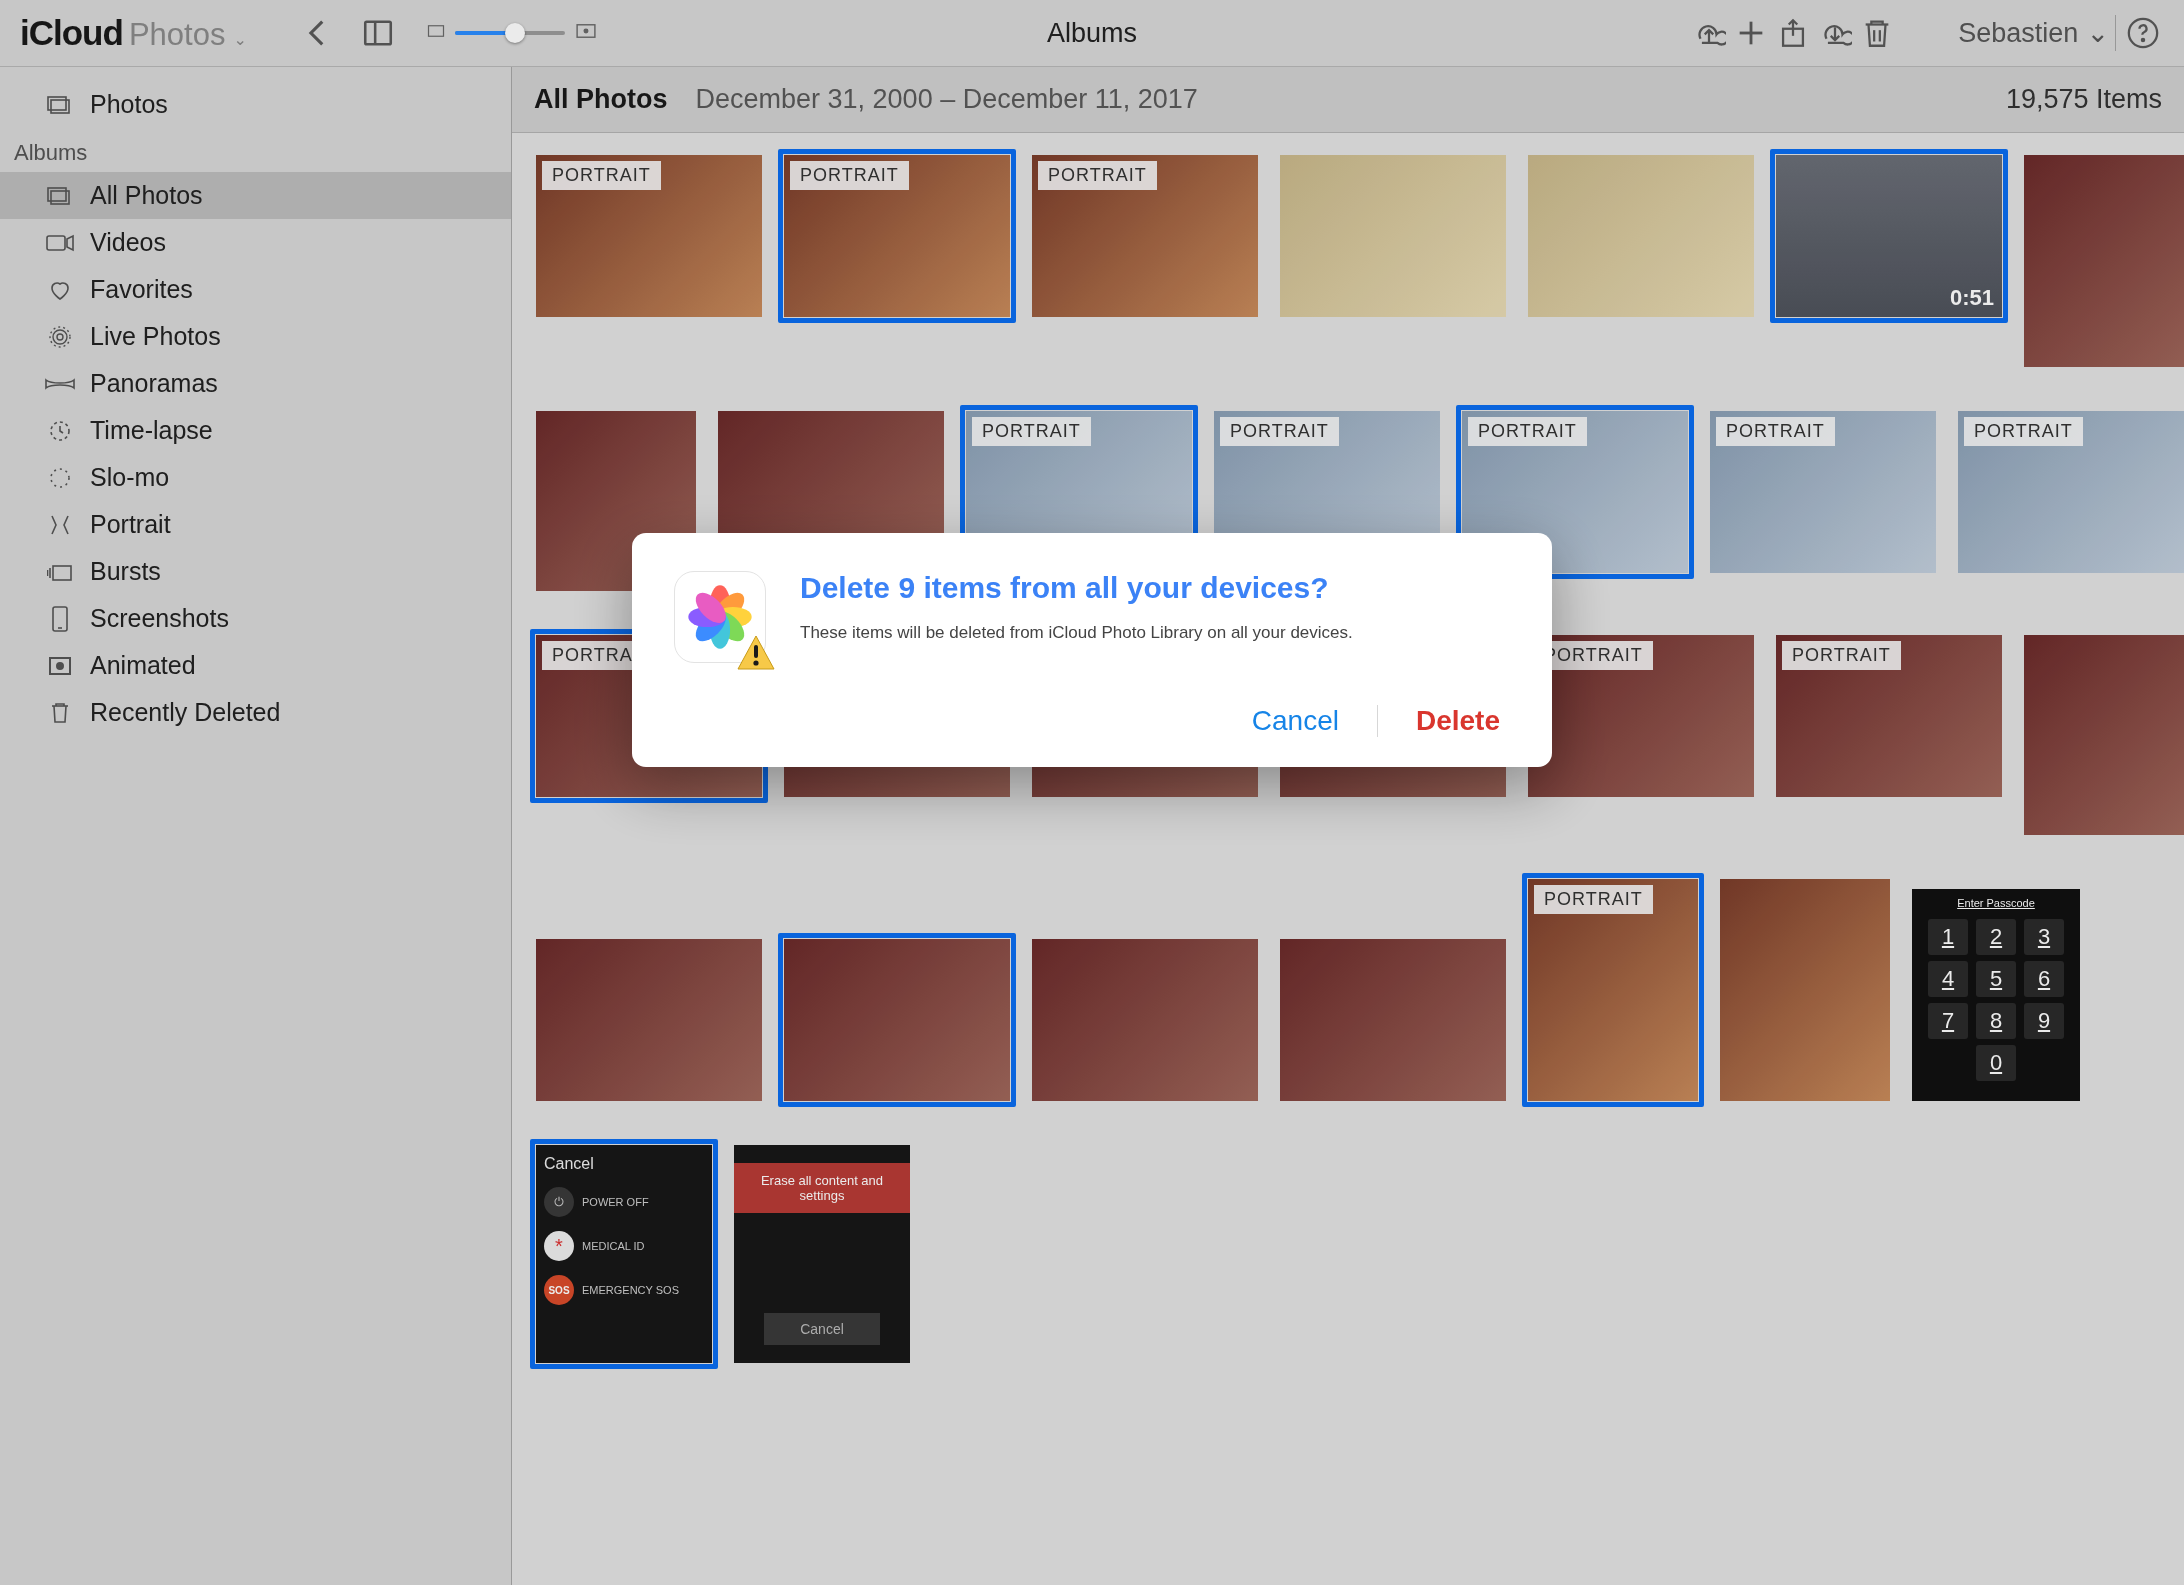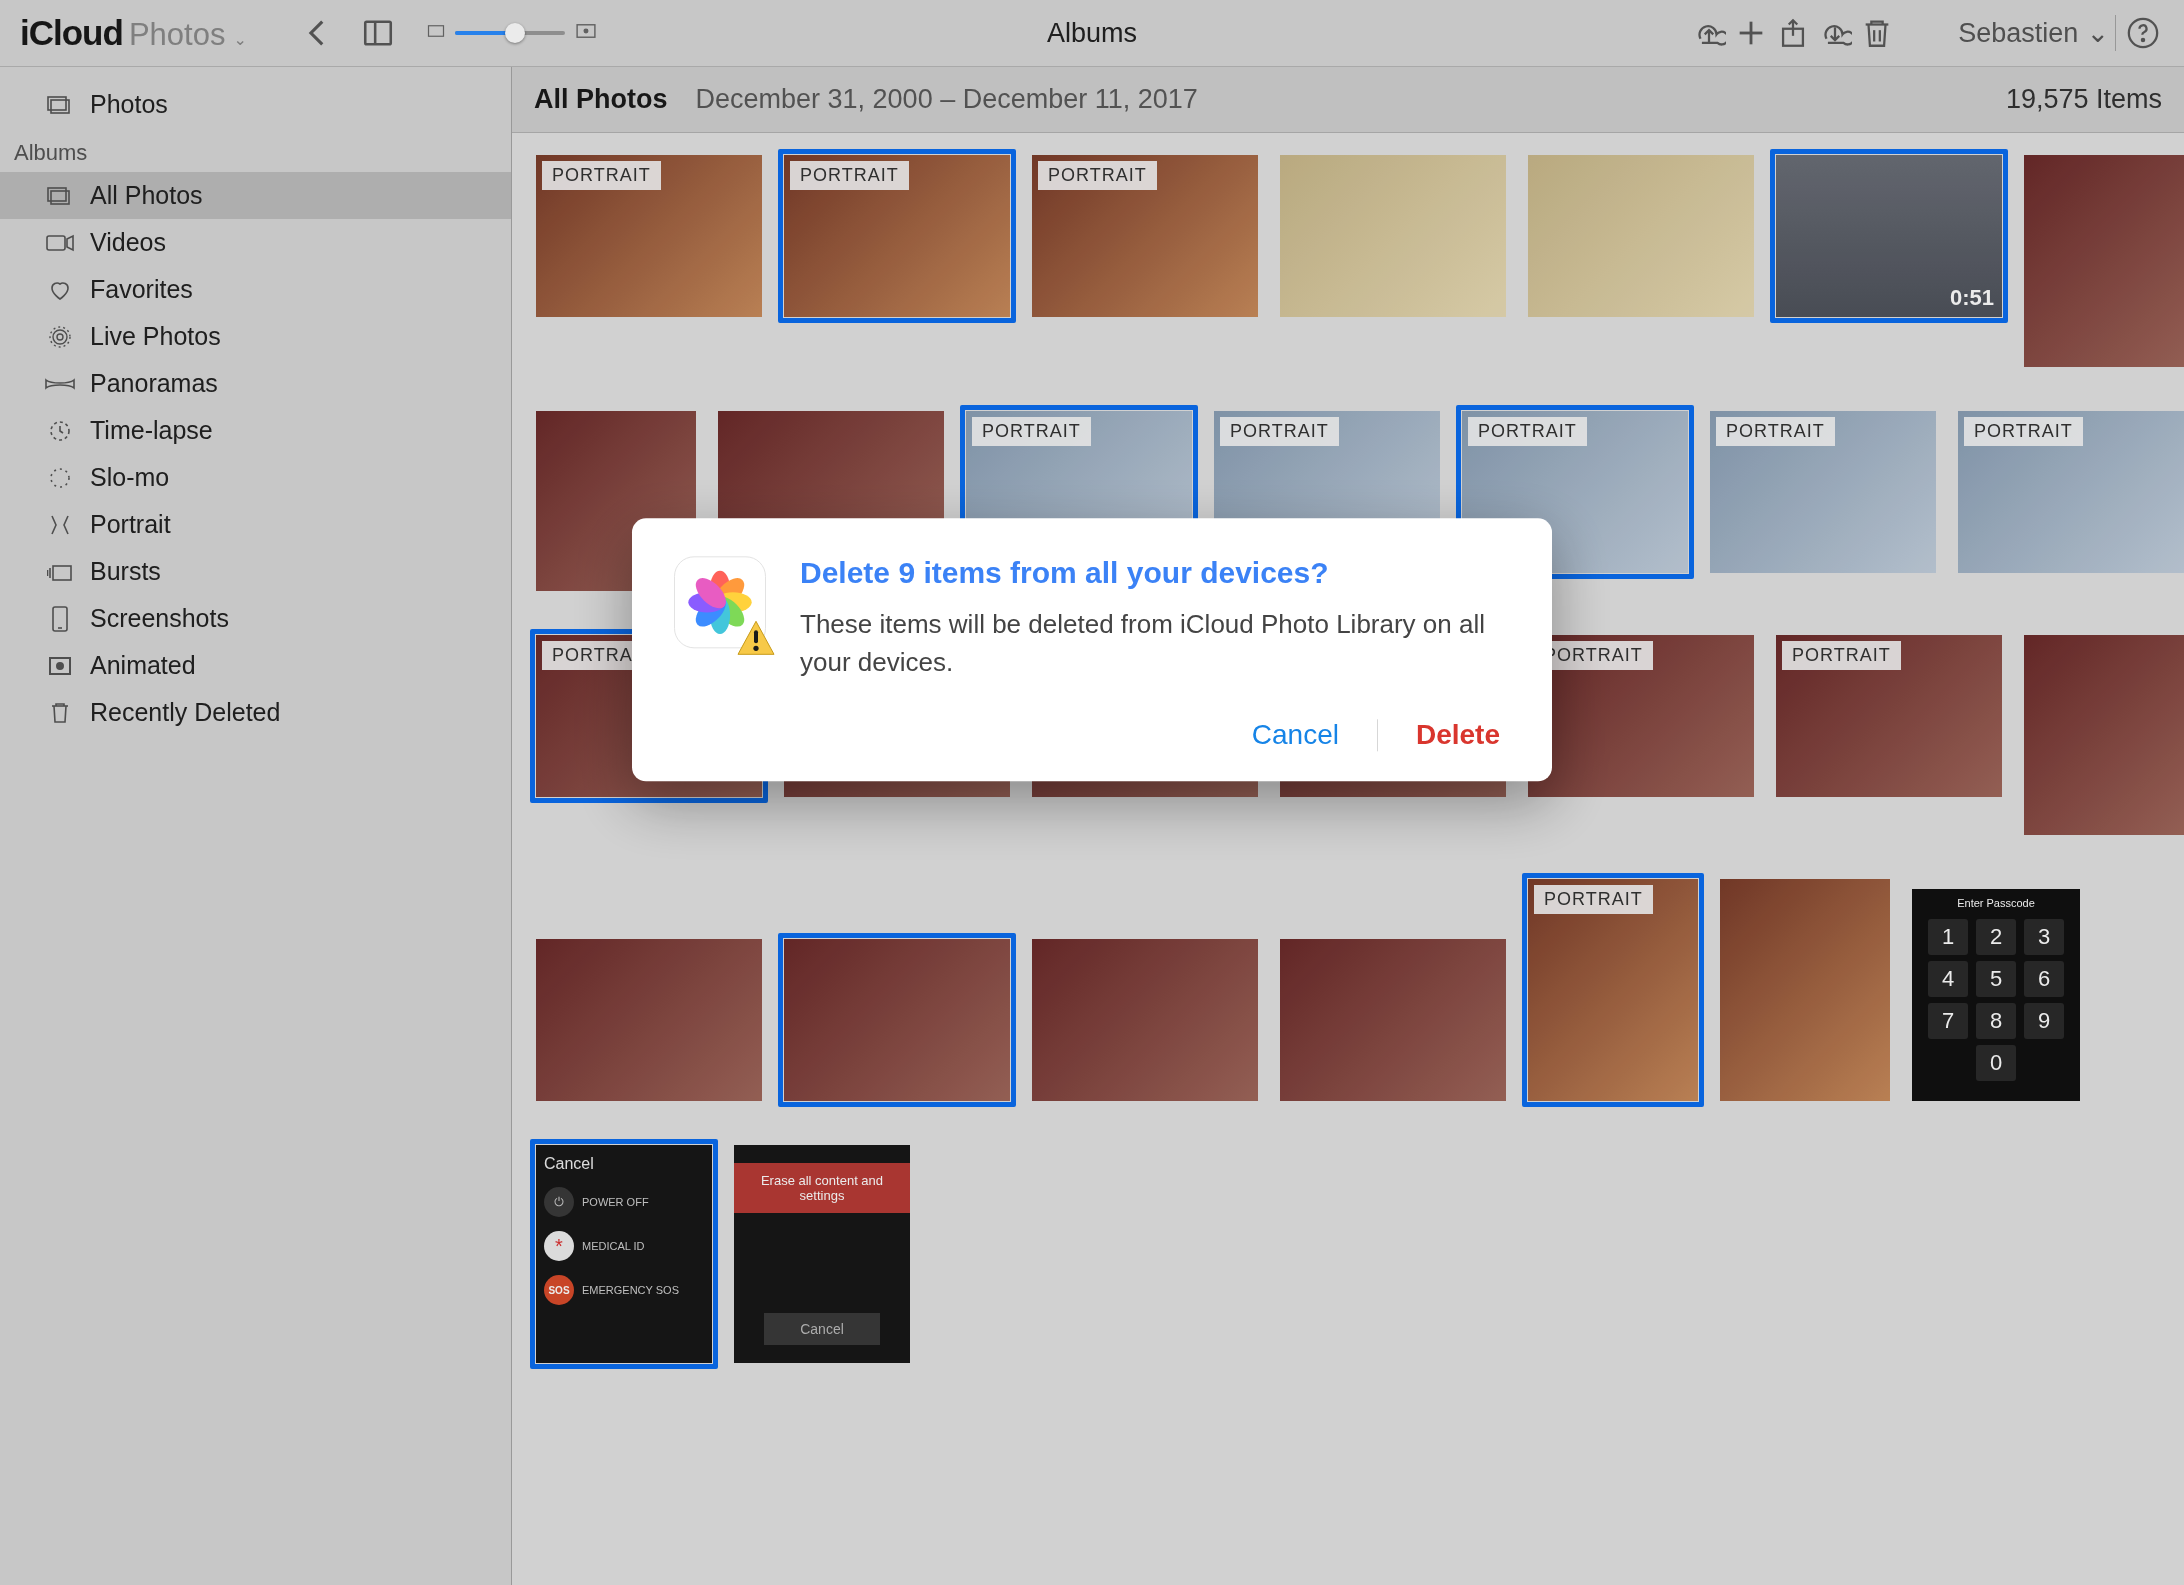--- a/index.html
+++ b/index.html
@@ -68,21 +68,21 @@
   }
   .thumb.video { background: linear-gradient(#6b6f78, #4f535c); }
   .thumb.portrait-img { background: linear-gradient(135deg,#7a3c2a,#c98b5b); }
   .thumb.party { background: linear-gradient(135deg,#6b2a2a,#a0675b); }
   .thumb.kids { background: linear-gradient(135deg,#8a9fb5,#c2cfdd); }
   .thumb.book { background: linear-gradient(135deg,#c9b88b,#e8dbb4); }
   .thumb.tall { width: 168px; height: 218px; }
   .thumb.keypad {
     background: #111; width: 168px; height: 212px; color: #fff;
     display: flex; flex-direction: column; align-items: center; justify-content: flex-start;
-    padding: 8px 10px; gap: 6px;
+    padding: 8px 10px; gap: 6px; text-decoration: underline;
   }
   .keypad .kp-title { font-size: 11px; margin-bottom: 4px; }
   .keypad .kp-row { display: flex; gap: 8px; }
   .keypad .kp-row span { width: 40px; height: 36px; background: #2b2b2b; display: flex; align-items: center; justify-content: center; font-size: 22px; border-radius: 3px; }
   .thumb.power {
     background: #171717; width: 176px; height: 218px; color: #cfcfcf;
     padding: 10px 8px; font-size: 14px;
   }
   .power .p-cancel { color: #eee; font-size: 16px; }
   .power .p-chip { display: flex; align-items: center; gap: 8px; margin-top: 14px; }
@@ -103,21 +103,21 @@
     width: 920px; background: #fff; border-radius: 14px;
     box-shadow: 0 20px 60px rgba(0,0,0,.35);
     padding: 38px 46px 26px 42px;
     position: relative;
   }
   .modal-body { display: flex; gap: 30px; }
   .modal-icon { width: 96px; height: 96px; position: relative; flex: 0 0 auto; }
   .modal-icon .flower { width: 92px; height: 92px; background: #fff; border: 1px solid #e3e3e3; border-radius: 20px; display: flex; align-items: center; justify-content: center; }
   .modal-icon .warn { position: absolute; right: -6px; bottom: -6px; width: 40px; height: 40px; }
   .modal-text h2 { font-size: 30px; font-weight: 700; color: #3b82f6; margin-bottom: 16px; }
-  .modal-text p { font-size: 26px; color: #444; line-height: 1.45; }
+  .modal-text p { font-size: 17px; color: #444; line-height: 1.45; }
   .modal-actions { display: flex; justify-content: flex-end; align-items: center; gap: 32px; margin-top: 34px; }
   .modal-actions .sep { width: 1px; height: 32px; background: #d7d7d7; }
   .modal-actions button { background: none; border: none; font-size: 28px; cursor: pointer; padding: 4px 6px; }
   .btn-cancel { color: #1684e7; }
   .btn-delete { color: #d9362e; font-weight: 600; }
 
   
   .flower-svg { width: 72px; height: 72px; }
 </style>
 </head>

